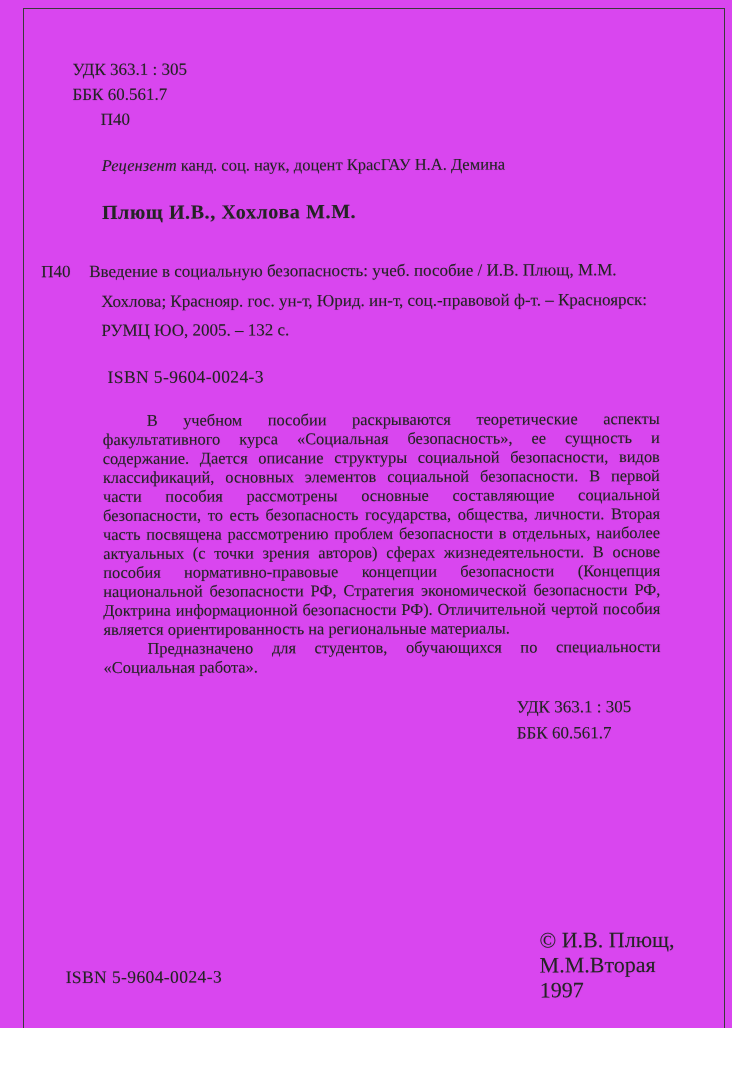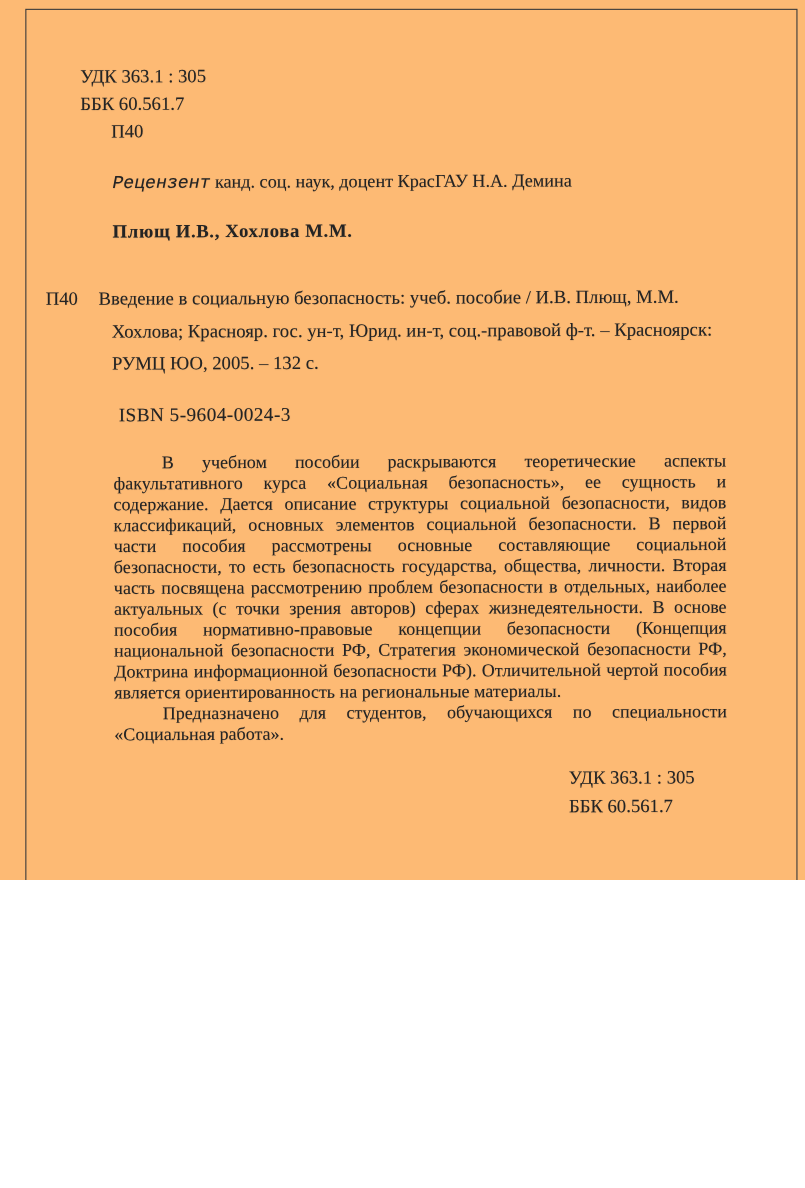--- a/index.html
+++ b/index.html
@@ -5,22 +5,22 @@
   * { margin: 0; padding: 0; box-sizing: border-box; }
   html, body {
     width: 732px; height: 1080px;
     background: #ffffff;
     font-family: "Liberation Serif", "DejaVu Serif", serif;
     color: #242424;
     -webkit-font-smoothing: antialiased;
   }
   .page {
     position: relative;
-    width: 732px; height: 800px;
-    background: #fdba74;
+    width: 732px; height: 1028px;
+    background: #d946ef;
     overflow: hidden;
   }
   
   .frame {
     position: absolute;
     left: 23px; top: 8px;
     width: 702px; height: 1064px;
     border: 1.5px solid #3a3a3a;
     pointer-events: none;
   }
@@ -28,23 +28,23 @@
     position: absolute; inset: 0;
     transform: rotate(-0.2deg);
     text-shadow: 0.2px 0.2px 0.7px rgba(45,45,45,0.35);
   }
   .blk { position: absolute; }
 
   .codes-top { left: 74px; top: 56px; font-size: 17px; line-height: 25px; }
   .auth-code { margin-left: 28px; }
 
   .reviewer { left: 103px; top: 155px; font-size: 16.5px; }
-  .reviewer .ital { font-style: italic; font-family: Liberation Mono, monospace; }
+  .reviewer .ital { font-style: italic; }
 
-  .authors { left: 103px; top: 200px; font-size: 17px; font-weight: bold; letter-spacing: 0.6px; }
+  .authors { left: 103px; top: 200px; font-size: 20px; font-weight: bold; letter-spacing: 0.6px; }
 
   .biblio {
     left: 42px; top: 256px; width: 624px;
     font-size: 17px; line-height: 29.5px;
     padding-left: 60px; text-indent: -60px;
     text-align: left;
   }
   .biblio .bcode { display: inline-block; width: 48px; text-indent: 0; }
 
   .isbn-mid { left: 108px; top: 366px; font-size: 17.5px; letter-spacing: 0.4px; }

